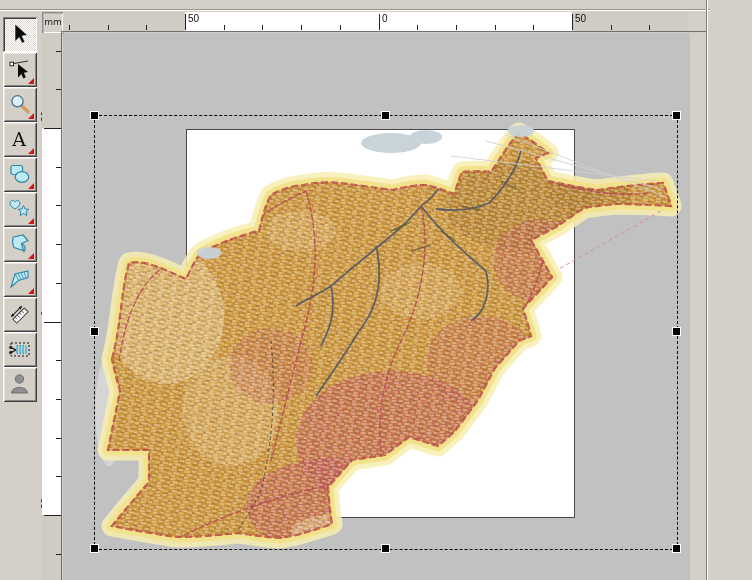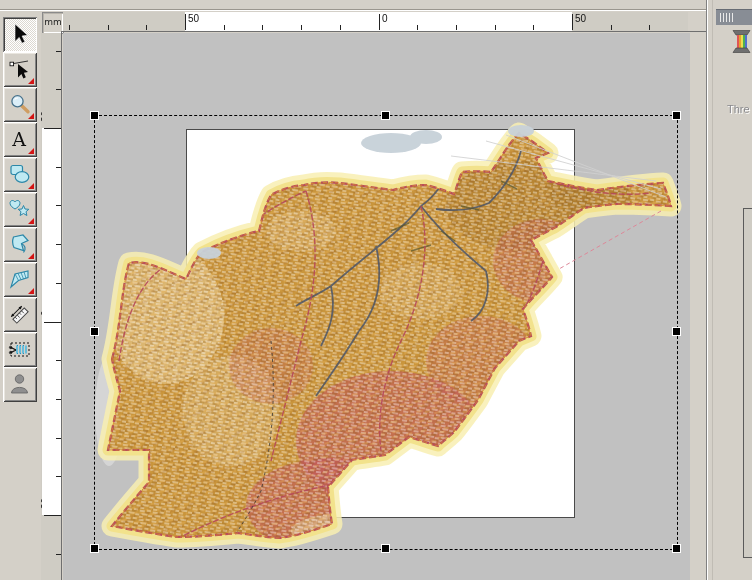--- a/index.html
+++ b/index.html
@@ -286,33 +286,14 @@
           <div class="handle" style="left: 27px; top: 511px;"></div>
           <div class="handle" style="left: 318px; top: 511px;"></div>
           <div class="handle" style="left: 609px; top: 511px;"></div>
         </div>
 
     </div>
   </div>
 
   <div id="divider-dark"></div>
   <div id="divider-light"></div>
-  <div id="panel">
-    <div class="edge"></div>
-    <div id="grip">
-      <div class="lines"></div>
-    </div>
-    <div id="spool-btn">
-      <svg width="24" height="26" viewBox="0 0 24 26">
-        <path d="M3,1.5 h17 l-3,4.5 h-11 Z" fill="#6f6f6f" stroke="#3a3a3a" stroke-width="0.6"></path>
-        <rect x="7" y="6" width="2" height="13" fill="#e05555"></rect>
-        <rect x="9" y="6" width="2" height="13" fill="#e8a030"></rect>
-        <rect x="11" y="6" width="2" height="13" fill="#e8e050"></rect>
-        <rect x="13" y="6" width="2" height="13" fill="#50b050"></rect>
-        <rect x="15" y="6" width="2" height="13" fill="#5070d0"></rect>
-        <path d="M6,19 h11 l3,4.5 h-17 Z" fill="#6f6f6f" stroke="#3a3a3a" stroke-width="0.6"></path>
-      </svg>
-    </div>
-    <div id="thread-label">Thre</div>
-    <div id="listbox-sliver"></div>
-  </div>
 
 </div>
 
 </body></html>

